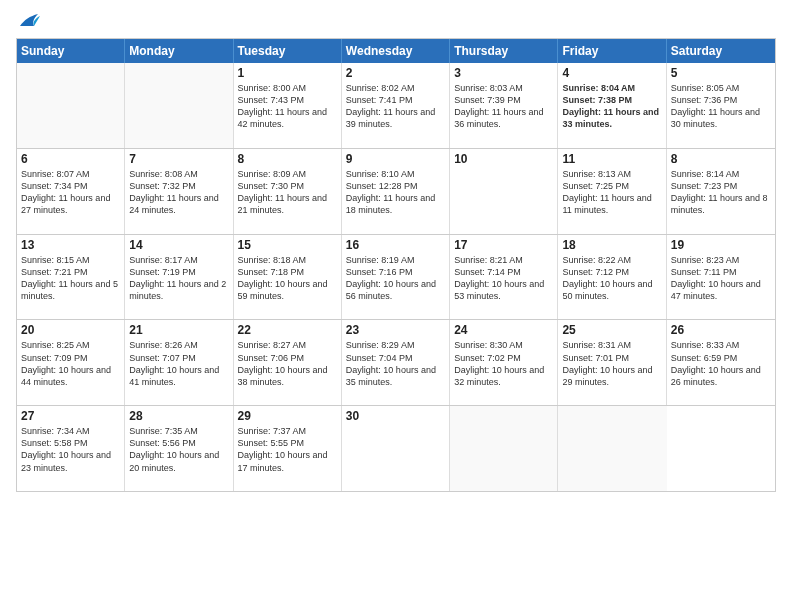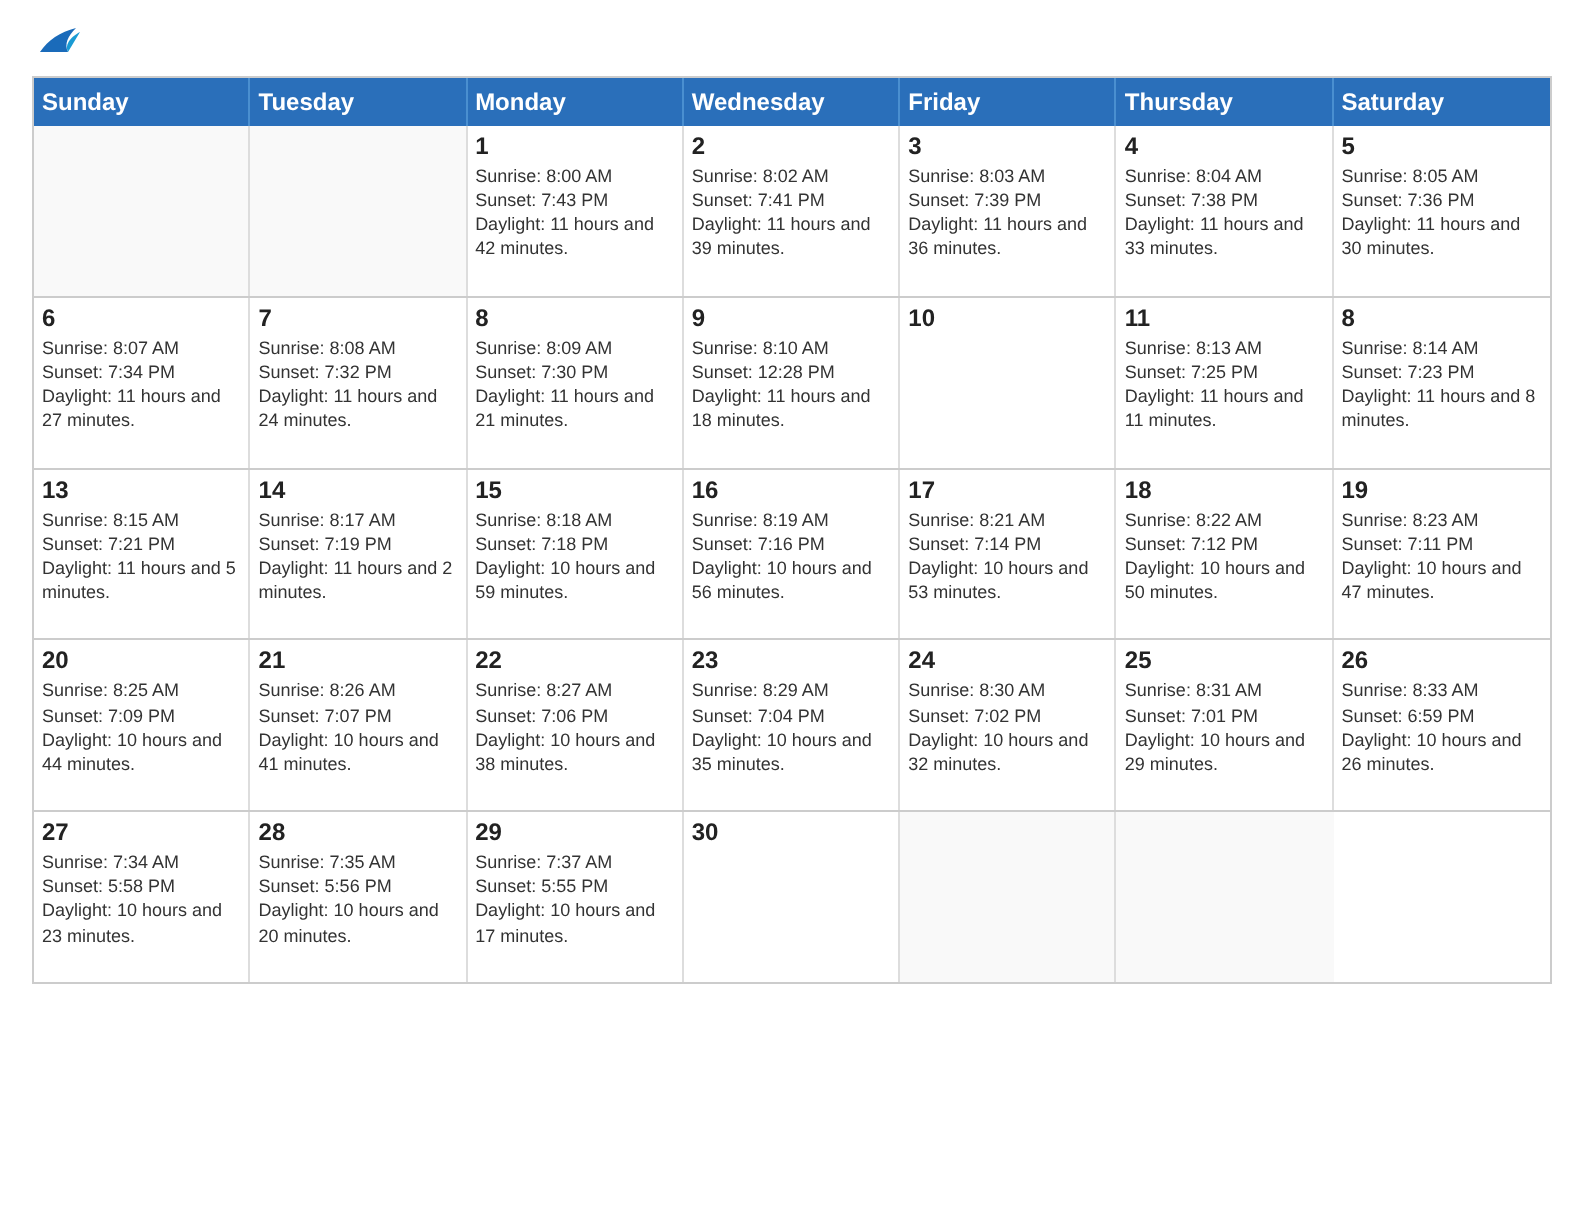--- a/index.html
+++ b/index.html
@@ -139,25 +139,25 @@
     </div>
     <div class="title-block">
       <div class="month-title"></div>
       <div class="subtitle"></div>
     </div>
   </div>
 
   <div class="calendar">
     <div class="cal-header">
     <div class="cal-header-cell">Sunday</div>
+        <div class="cal-header-cell">Monday</div>
         <div class="cal-header-cell">Tuesday</div>
-        <div class="cal-header-cell">Monday</div>
         <div class="cal-header-cell">Wednesday</div>
+        <div class="cal-header-cell">Thursday</div>
         <div class="cal-header-cell">Friday</div>
-        <div class="cal-header-cell">Thursday</div>
         <div class="cal-header-cell">Saturday</div>
       </div>
     <div class="cal-body">
     <div class="cal-row">
           <div class="cal-cell empty"></div>
           <div class="cal-cell empty"></div>
           <div class="cal-cell">
             <div class="day-num">1</div>
             <div class="cell-text" style="white-space: pre-line;">Sunrise: 8:00 AM
 Sunset: 7:43 PM
@@ -170,21 +170,21 @@
 Daylight: 11 hours and 39 minutes.</div>
           </div>
           <div class="cal-cell">
             <div class="day-num">3</div>
             <div class="cell-text" style="white-space: pre-line;">Sunrise: 8:03 AM
 Sunset: 7:39 PM
 Daylight: 11 hours and 36 minutes.</div>
           </div>
           <div class="cal-cell">
             <div class="day-num">4</div>
-            <div class="cell-text" style="white-space: pre-line;">Sunrise: 8:04 AM
+            <div class="cell-text" style="white-space: pre-line; font-weight: bold;">Sunrise: 8:04 AM
 Sunset: 7:38 PM
 Daylight: 11 hours and 33 minutes.</div>
           </div>
           <div class="cal-cell">
             <div class="day-num">5</div>
             <div class="cell-text" style="white-space: pre-line;">Sunrise: 8:05 AM
 Sunset: 7:36 PM
 Daylight: 11 hours and 30 minutes.</div>
           </div>
         </div>

